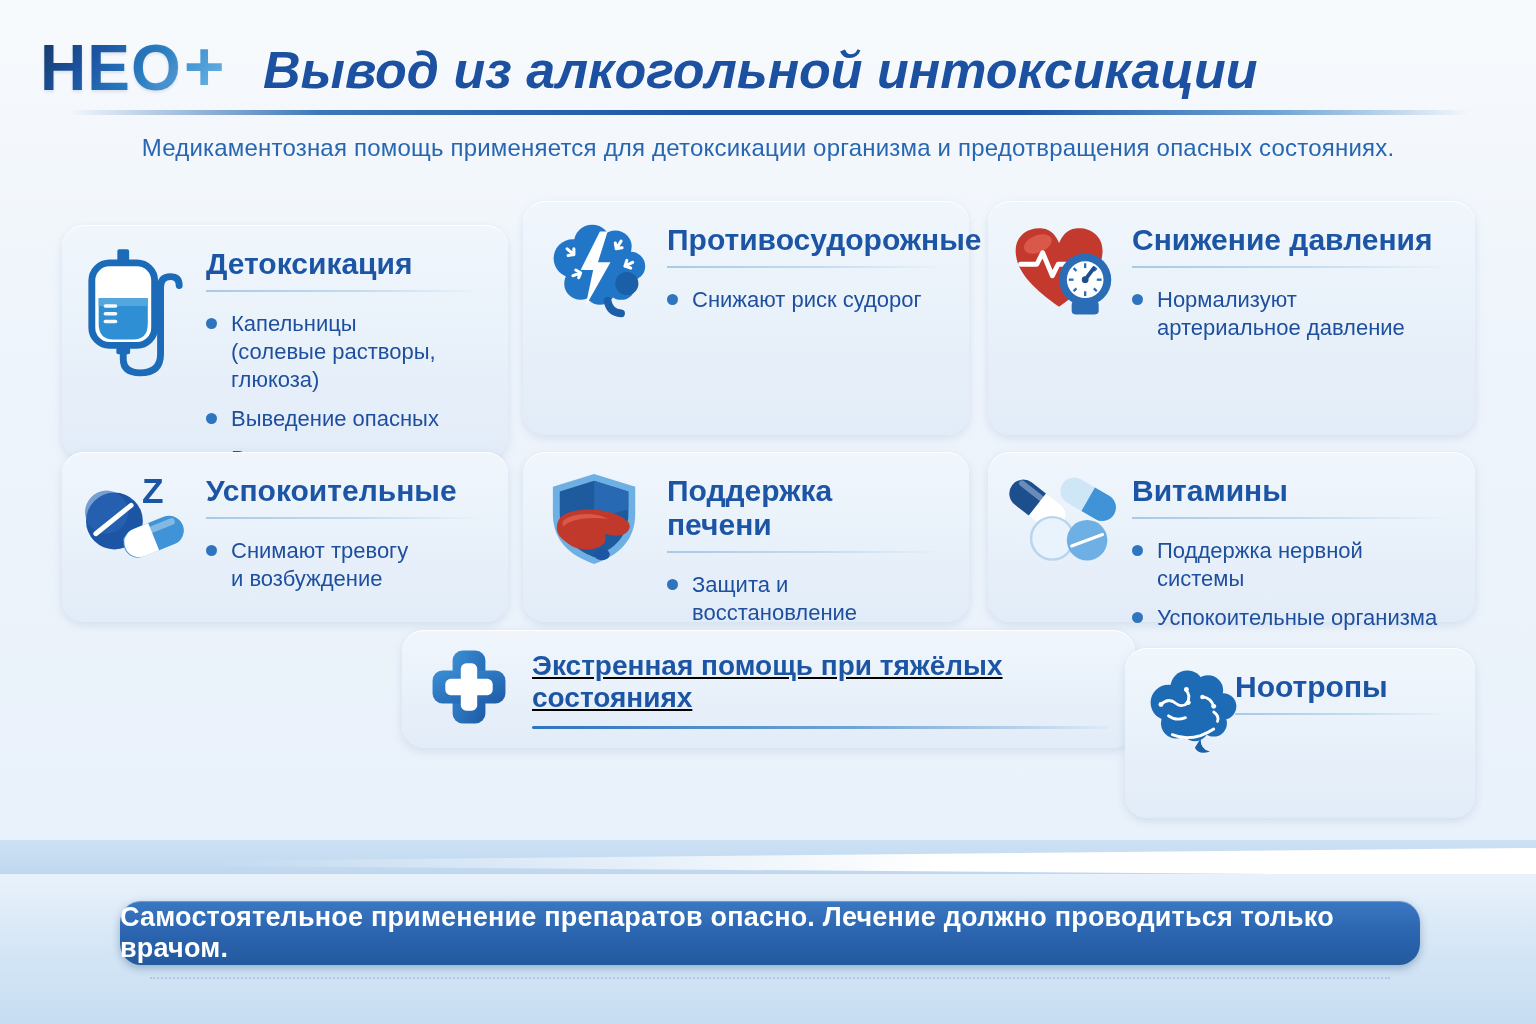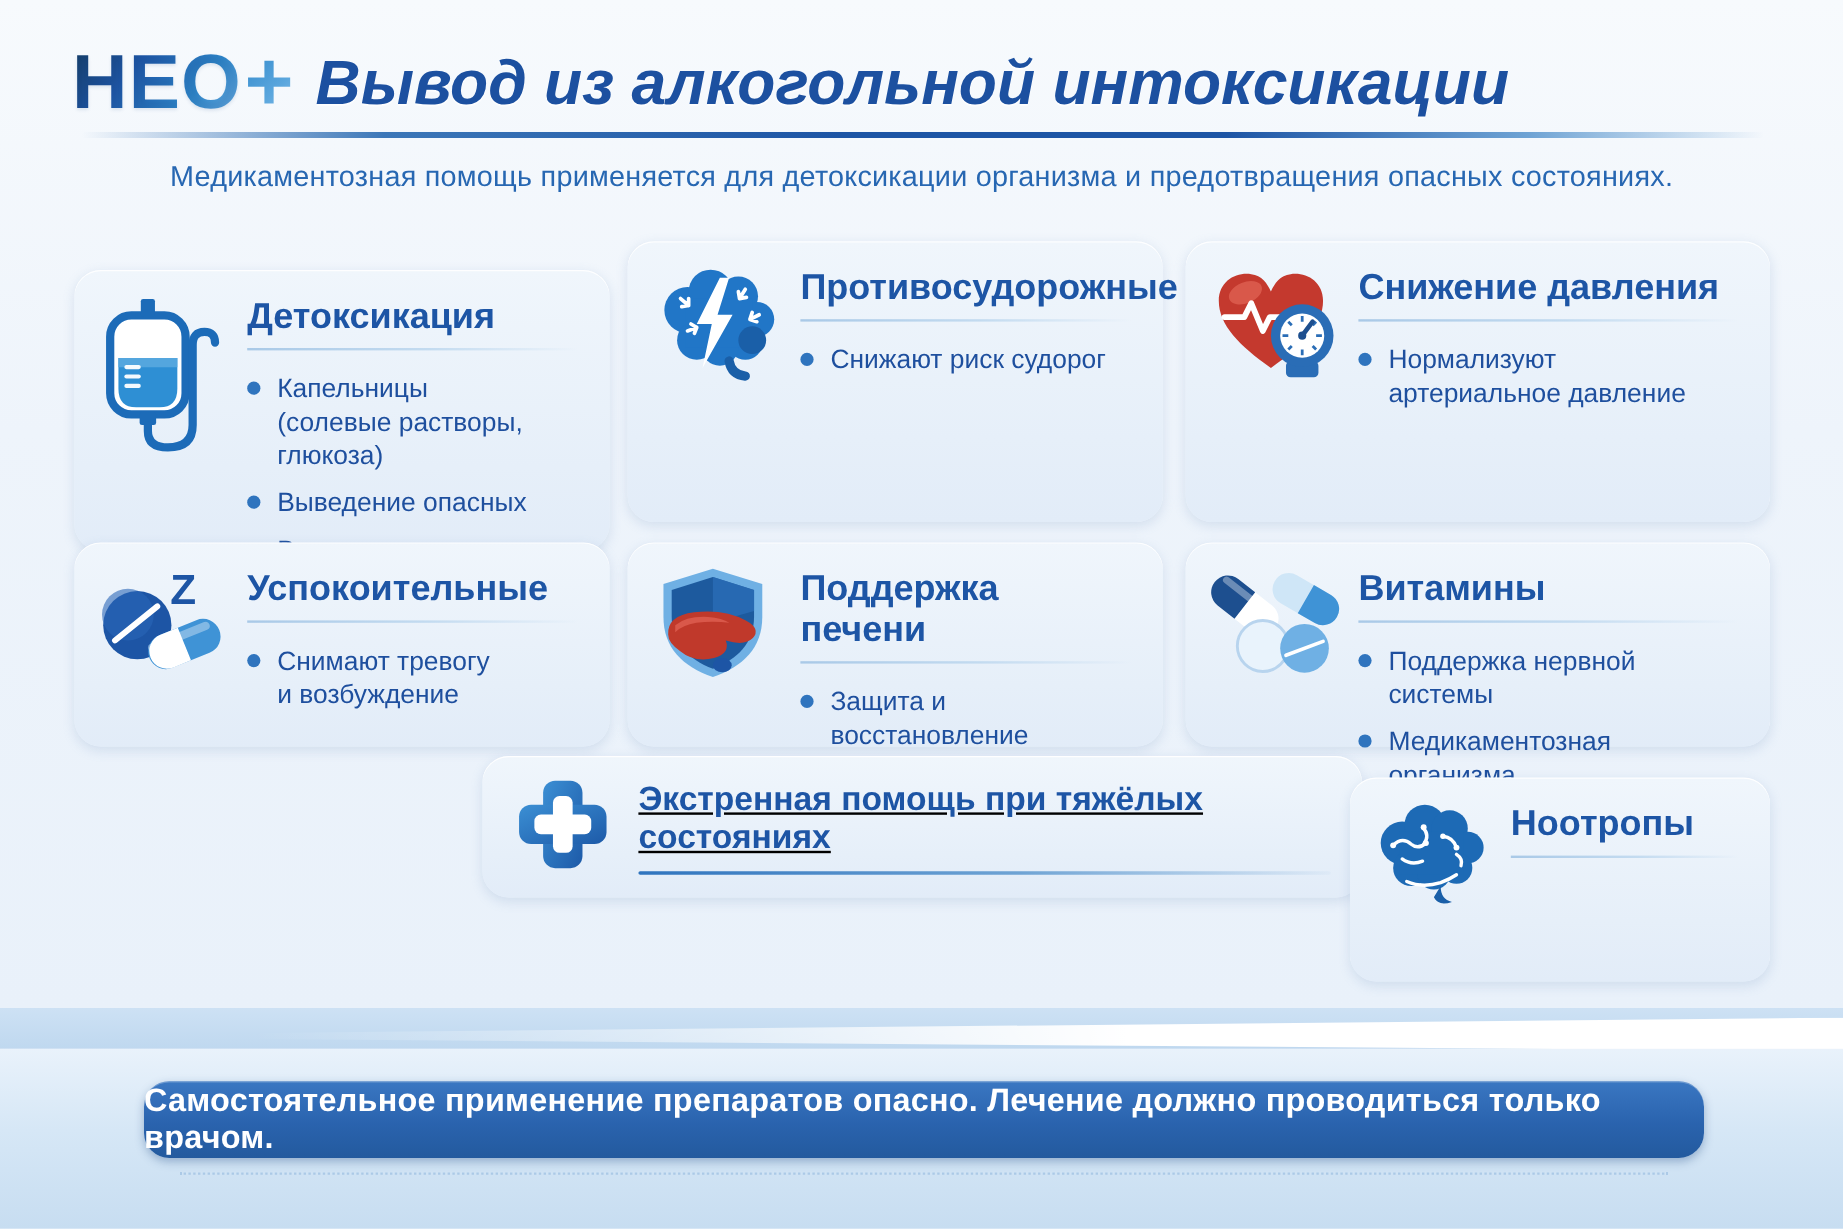--- a/index.html
+++ b/index.html
@@ -3,22 +3,22 @@
 <meta charset="utf-8">
 <style>
   * { margin:0; padding:0; box-sizing:border-box; }
   html,body { background:#dfeaf5; }
   .canvas {
     position:relative; width:1536px; height:1024px; overflow:hidden;
     font-family:"Liberation Sans", sans-serif;
     background:linear-gradient(180deg,#f7fafd 0%, #eef4fb 35%, #e9f1fa 82%, #e6effa 100%);
   }
   
-  .logo { position:absolute; left:60px; top:36px; font-weight:bold; letter-spacing:1px;
-          display:flex; align-items:center; }
+  .logo { position:absolute; left:40px; top:36px; font-weight:bold; letter-spacing:1px;
+          display:flex; align-items:flex-start; }
   .logo-main {
     font-size:64px; line-height:1;
     background:linear-gradient(130deg,#13395f 0%, #1d55a5 35%, #2e86c9 70%, #6fb0e4 100%);
     -webkit-background-clip:text; background-clip:text; color:transparent;
     text-shadow:0 2px 3px rgba(30,70,130,0.12);
   }
   .logo-plus {
     font-size:70px; line-height:0.9; margin-left:2px;
     background:linear-gradient(135deg,#2e86c9 0%, #5aa6dd 60%, #8cc3ea 100%);
     -webkit-background-clip:text; background-clip:text; color:transparent;
@@ -270,21 +270,21 @@
     <div class="card-body">
       <div class="card-title">Витамины</div>
       <div class="title-rule"></div>
       <div class="bullets">
         <div class="bullet">
           <span class="bullet-dot"></span>
           <span class="bullet-text">Поддержка нервной системы</span>
         </div>
         <div class="bullet">
           <span class="bullet-dot"></span>
-          <span class="bullet-text">Медикаментозная организма</span>
+          <span class="bullet-text">Успокоительные организма</span>
         </div>
       </div>
     </div>
   </div>
 
   <div class="card banner" style="left:402px; top:630px; width:733px; height:118px;">
     <div class="banner-inner">
       <span>
         <svg width="82" height="82" viewBox="0 0 90 90">
           <defs>
@@ -331,21 +331,21 @@
         <g fill="#ffffff">
           <circle cx="18" cy="40" r="2.6"></circle>
             <circle cx="47" cy="38" r="2.6"></circle>
           <circle cx="45" cy="39" r="0"></circle>
             <circle cx="45" cy="24" r="2.6"></circle>
           <circle cx="74" cy="42" r="2.6"></circle>
             <circle cx="62" cy="32" r="2.4"></circle>
         </g>
       </svg>
     </div>
-    <div class="card-body" style="margin-left:108px;">
+    <div class="card-body" style="margin-left:84px;">
       <div class="card-title">Ноотропы</div>
       <div class="title-rule"></div>
     </div>
   </div>
 
   <div class="band"></div>
   <div class="swoosh"></div>
   <div class="footer-area"></div>
 
   <div class="footer-banner">

